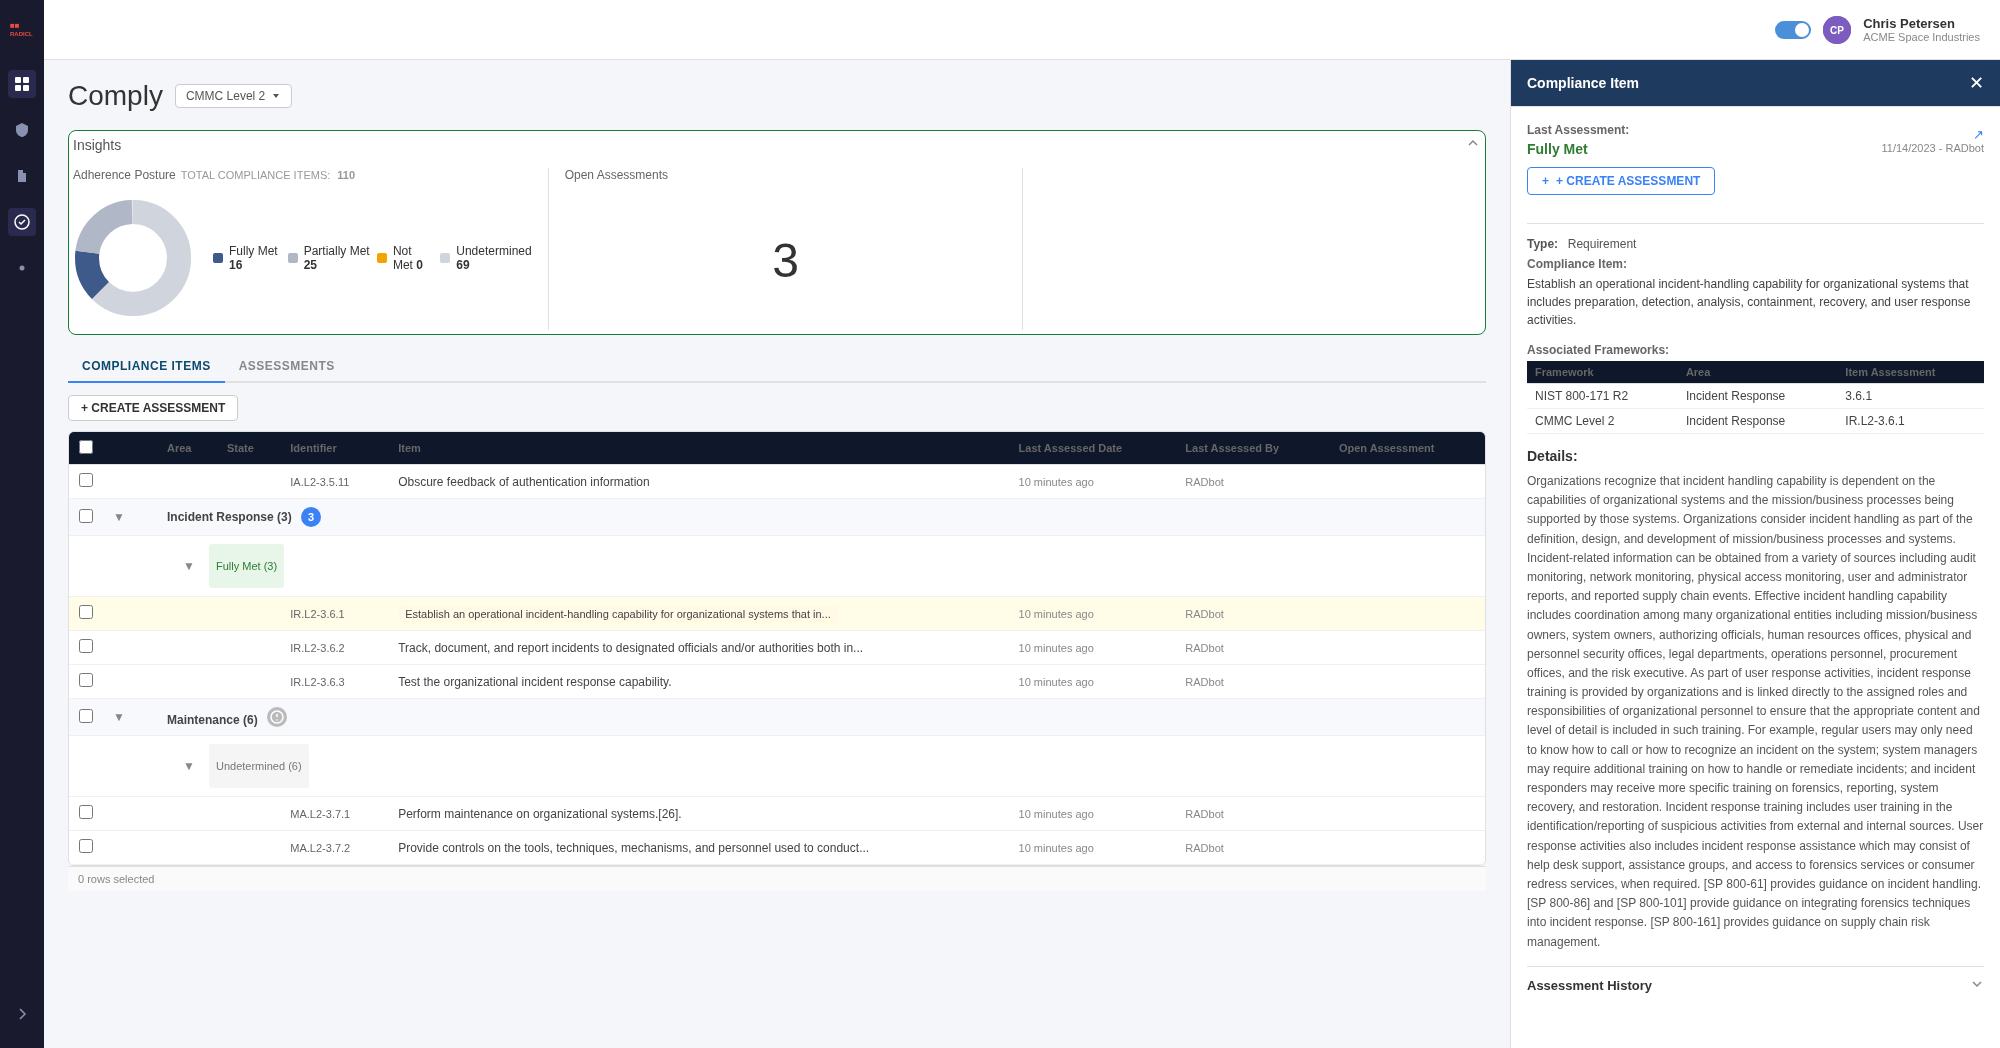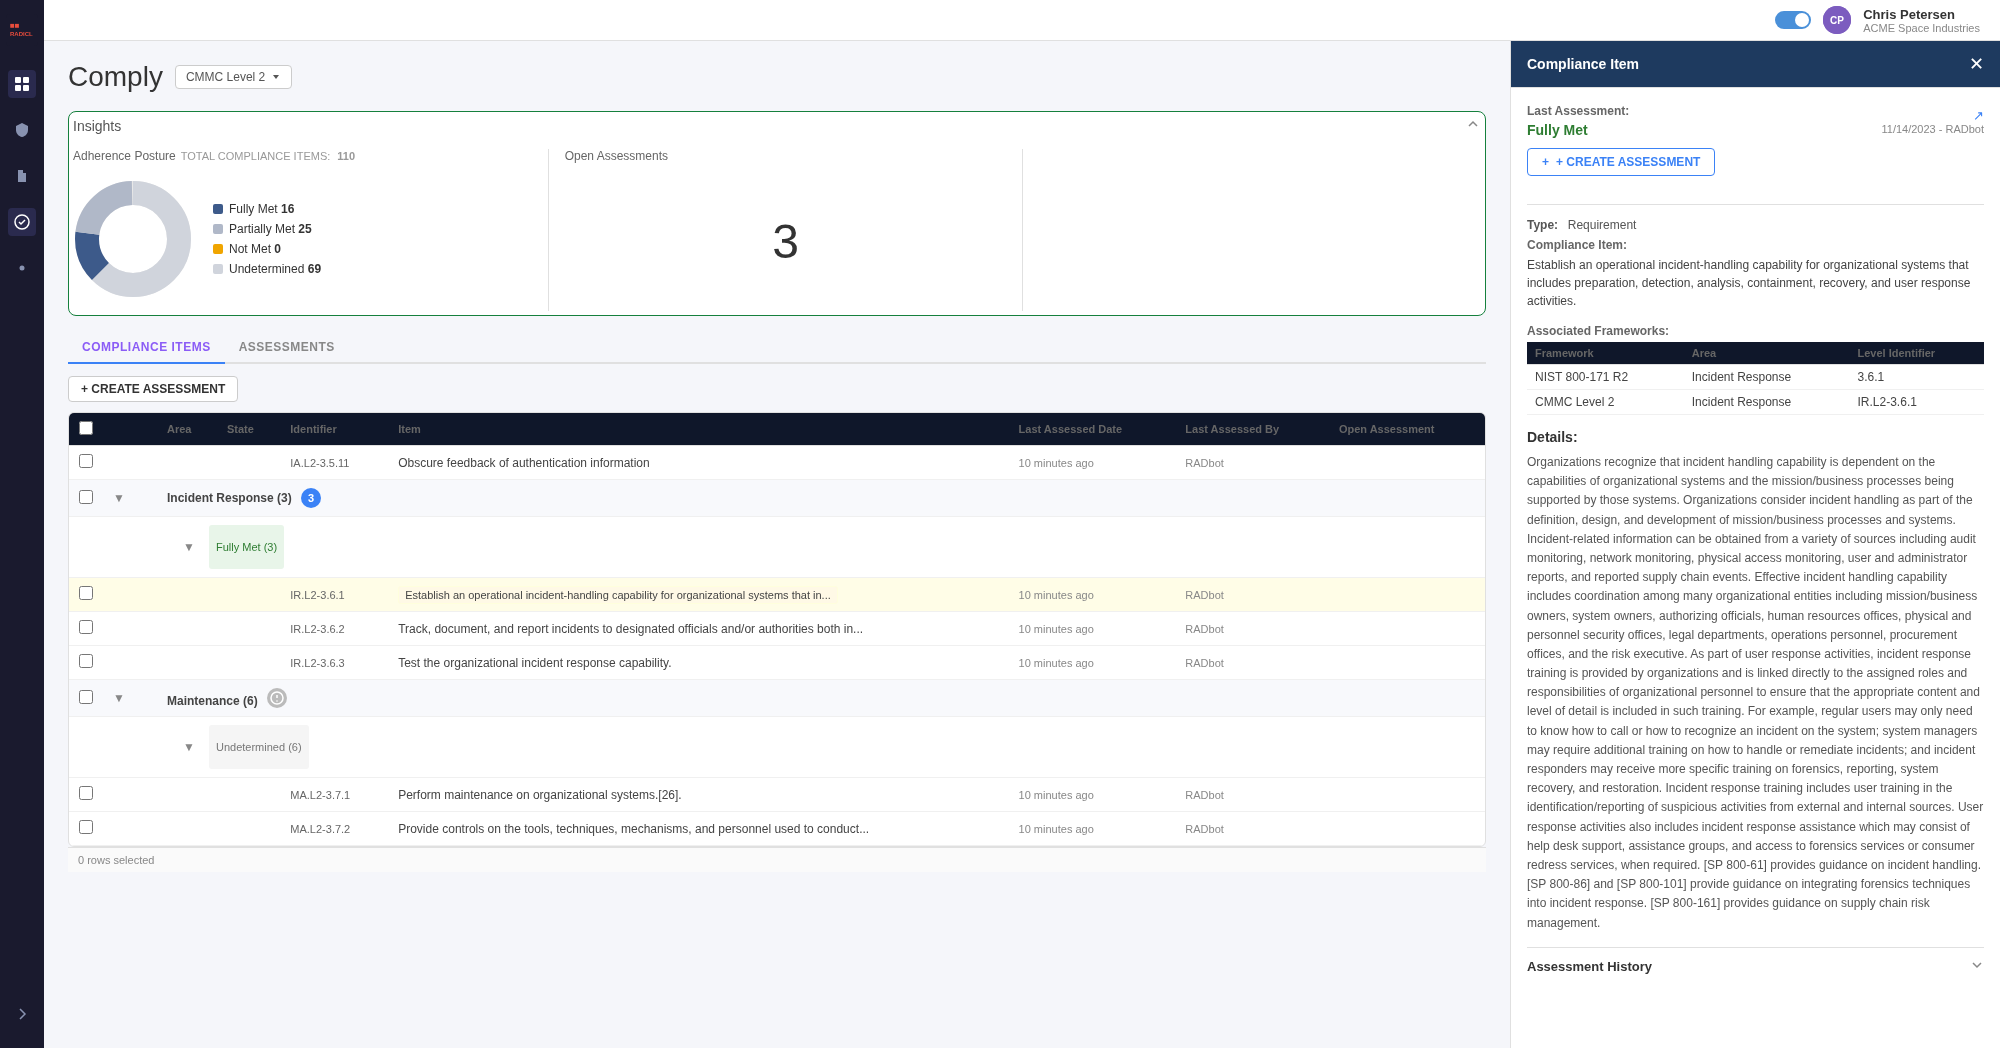--- a/index.html
+++ b/index.html
@@ -9,21 +9,21 @@
     .sidebar { width: 44px; background: #1a1a2e; display: flex; flex-direction: column; align-items: center; padding: 10px 0; gap: 18px; flex-shrink: 0; }
     .sidebar-logo { color: #fff; font-size: 11px; font-weight: bold; text-align: center; padding: 4px 2px; }
     .sidebar-icon { width: 28px; height: 28px; display: flex; align-items: center; justify-content: center; border-radius: 4px; cursor: pointer; color: #8892b0; }
     .sidebar-icon:hover, .sidebar-icon.active { background: #2a2a4e; color: #fff; }
     .sidebar-icon svg { width: 16px; height: 16px; }
 
     
     .main-container { flex: 1; display: flex; flex-direction: column; overflow: hidden; }
 
     
-    .topnav { height: 41px; background: #fff; border-bottom: 1px solid #e0e0e0; display: flex; align-items: center; justify-content: flex-end; padding: 0 20px; gap: 12px; flex-shrink: 0; }
+    .topnav { height: 60px; background: #fff; border-bottom: 1px solid #e0e0e0; display: flex; align-items: center; justify-content: flex-end; padding: 0 20px; gap: 12px; flex-shrink: 0; }
     .topnav-toggle { display: flex; align-items: center; gap: 6px; }
     .toggle-switch { width: 36px; height: 18px; background: #4a90d9; border-radius: 9px; position: relative; cursor: pointer; }
     .toggle-knob { width: 14px; height: 14px; background: #fff; border-radius: 50%; position: absolute; top: 2px; right: 2px; }
     .topnav-avatar { width: 28px; height: 28px; background: #7c5cbf; border-radius: 50%; display: flex; align-items: center; justify-content: center; color: white; font-size: 11px; font-weight: bold; }
     .topnav-user { font-size: 12px; text-align: left; }
     .topnav-user .name { font-weight: 600; font-size: 13px; }
     .topnav-user .company { color: #888; font-size: 11px; }
 
     
     .content-area { flex: 1; display: flex; overflow: hidden; }
@@ -43,31 +43,31 @@
     .insights-title { font-size: 14px; font-weight: 500; color: #555; }
     .collapse-btn { background: none; border: none; cursor: pointer; color: #888; }
 
     .insights-grid { display: grid; grid-template-columns: 1fr 1fr 1fr; gap: 16px; }
     .insight-section { }
     .insight-label { font-size: 12px; color: #666; font-weight: 500; margin-bottom: 8px; }
 
     
     .donut-wrap { display: flex; align-items: center; gap: 20px; }
     .donut-svg { flex-shrink: 0; }
-    .legend { display: flex; flex-direction: column; gap: 6px; }
+    .legend { display: flex; flex-direction: row; gap: 6px; }
     .legend-item { display: flex; align-items: center; gap: 6px; font-size: 12px; }
     .legend-dot { width: 10px; height: 10px; border-radius: 2px; flex-shrink: 0; }
 
     
     .open-assess-count { font-size: 48px; font-weight: 300; color: #333; display: flex; align-items: center; justify-content: center; height: 140px; }
 
     
     .tabs-bar { display: flex; gap: 0; border-bottom: 2px solid #e0e0e0; margin-bottom: 12px; }
     .tab { padding: 8px 14px; font-size: 12px; font-weight: 600; letter-spacing: 0.5px; color: #888; cursor: pointer; border-bottom: 2px solid transparent; margin-bottom: -2px; }
-    .tab.active { color: #8b5cf6; border-bottom-color: #3b82f6; }
+    .tab.active { color: #0c4a6e; border-bottom-color: #3b82f6; }
 
     
     .table-toolbar { display: flex; align-items: center; gap: 12px; margin-bottom: 10px; }
     .create-btn { display: flex; align-items: center; gap: 5px; padding: 5px 12px; border: 1px solid #ccc; border-radius: 4px; background: #fff; cursor: pointer; font-size: 12px; font-weight: 600; color: #333; }
 
     
     .table-wrap { background: #fff; border-radius: 6px; border: 1px solid #e0e0e0; overflow: hidden; }
     table { width: 100%; border-collapse: collapse; }
     thead th { padding: 8px 10px; text-align: left; font-size: 11px; font-weight: 600; color: #666; background: #0f172a; border-bottom: 1px solid #e0e0e0; white-space: nowrap; }
     tbody tr { border-bottom: 1px solid #f0f0f0; }
@@ -467,21 +467,21 @@
           <p class="compliance-text">Establish an operational incident-handling capability for organizational systems that includes preparation, detection, analysis, containment, recovery, and user response activities.</p>
         </div>
 
         <div class="panel-section">
           <div class="panel-section-title">Associated Frameworks:</div>
           <table class="frameworks-table">
             <thead>
               <tr>
                 <th>Framework</th>
                 <th>Area</th>
-                <th>Level Identifier</th>
+                <th>Item Assessment</th>
               </tr>
             </thead>
             <tbody>
               <tr>
                 <td>NIST 800-171 R2</td>
                 <td>Incident Response</td>
                 <td>3.6.1</td>
               </tr>
               <tr>
                 <td>CMMC Level 2</td>

